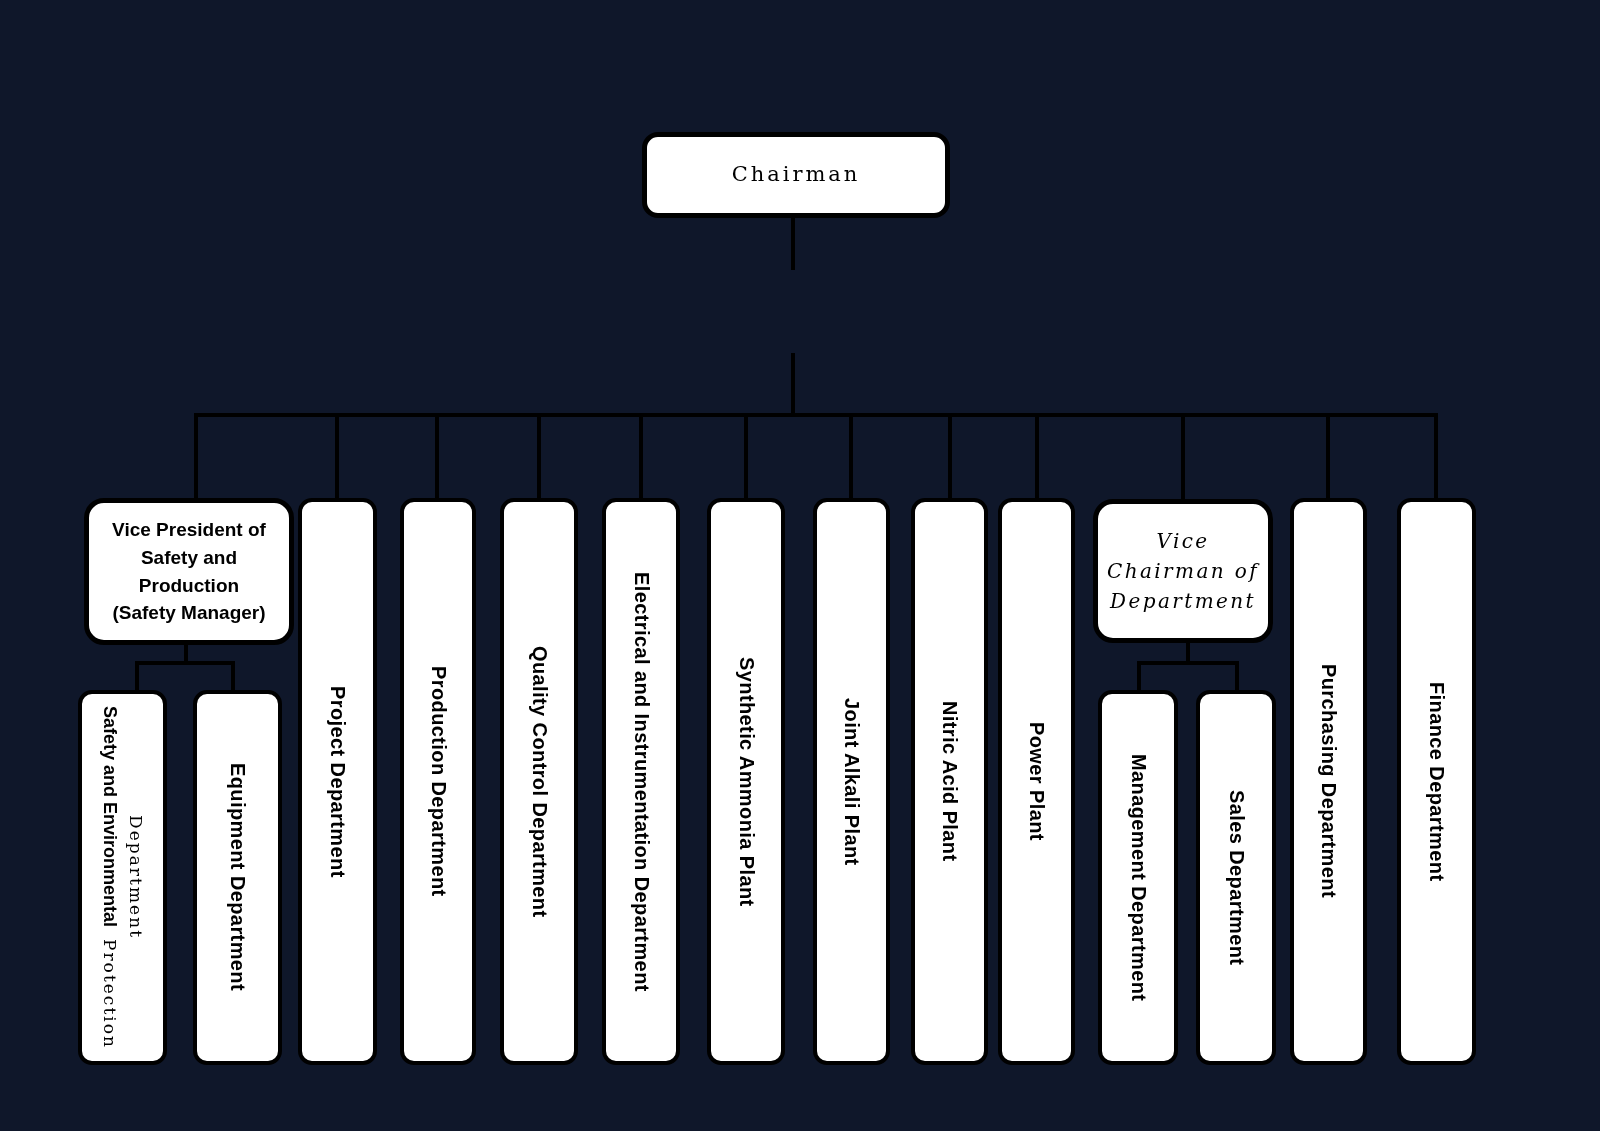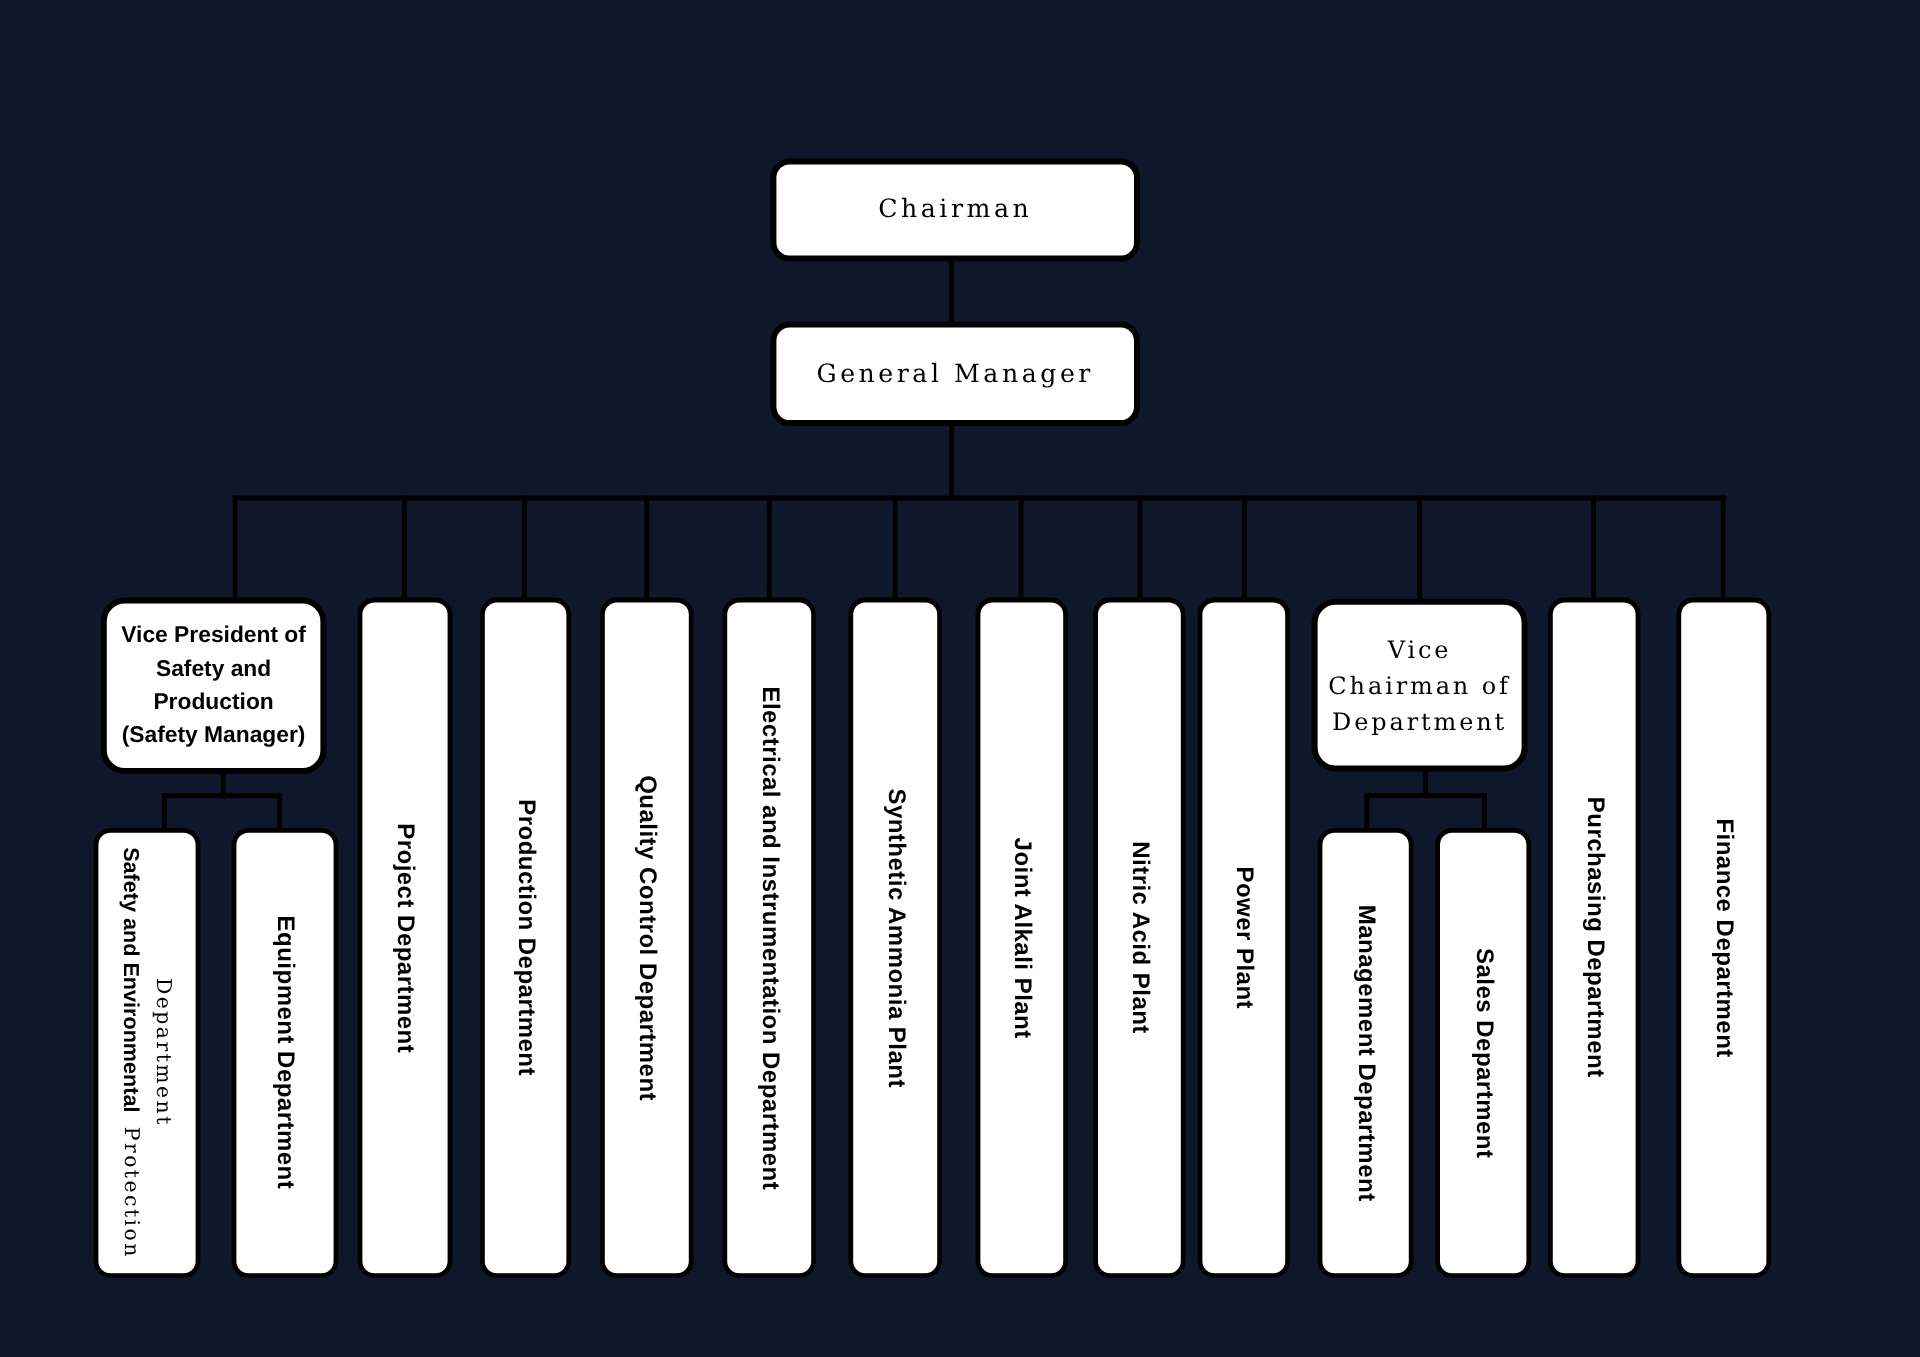--- a/index.html
+++ b/index.html
@@ -107,25 +107,22 @@
 
   <div class="line" style="left:1186px; top:641px; width:4px; height:24px;"></div>
   <div class="line" style="left:1137px; top:661px; width:102px; height:4px;"></div>
   <div class="line" style="left:1137px; top:661px; width:4px; height:29px;"></div>
   <div class="line" style="left:1235px; top:661px; width:4px; height:29px;"></div>
 
   <div class="box big" style="left:642px; top:132px; width:308px; height:86px;">
     <span class="serif-label">Chairman</span>
   </div>
 
-  <div class="box big" style="left:642px; top:268px; width:308px; height:87px;">
-    <span class="serif-label">General Manager</span>
-  </div>
 
-  <div class="box big" style="left:84px; top:498px; width:188px; height:147px; border-radius:20px;">
+  <div class="box big" style="left:84px; top:498px; width:210px; height:147px; border-radius:20px;">
     <div class="bold-label" style="font-size:19px; line-height:1.45;">
       <div>Vice President of</div>
       <div>Safety and</div>
       <div>Production</div>
       <div>(Safety Manager)</div>
     </div>
   </div>
 
   <div class="box sub" style="left:78px; width:89px;">
     <div class="vwrap">
@@ -167,21 +164,21 @@
 
   <div class="box tall" style="left:911px; width:77px;">
     <span class="vtext">Nitric Acid Plant</span>
   </div>
 
   <div class="box tall" style="left:998px; width:77px;">
     <span class="vtext">Power Plant</span>
   </div>
 
   <div class="box big" style="left:1093px; top:499px; width:180px; height:144px; border-radius:20px;">
-    <div class="serif-label" style="font-size:20px; letter-spacing:0.12em; line-height:1.5;">
+    <div class="serif-label" style="font-size:20px; letter-spacing:0.12em; line-height:1.5;font-style:italic;">
       <div>Vice</div>
       <div>Chairman of</div>
       <div>Department</div>
     </div>
   </div>
 
   <div class="box sub" style="left:1098px; width:80px;">
     <span class="vtext">Management Department</span>
   </div>
 

